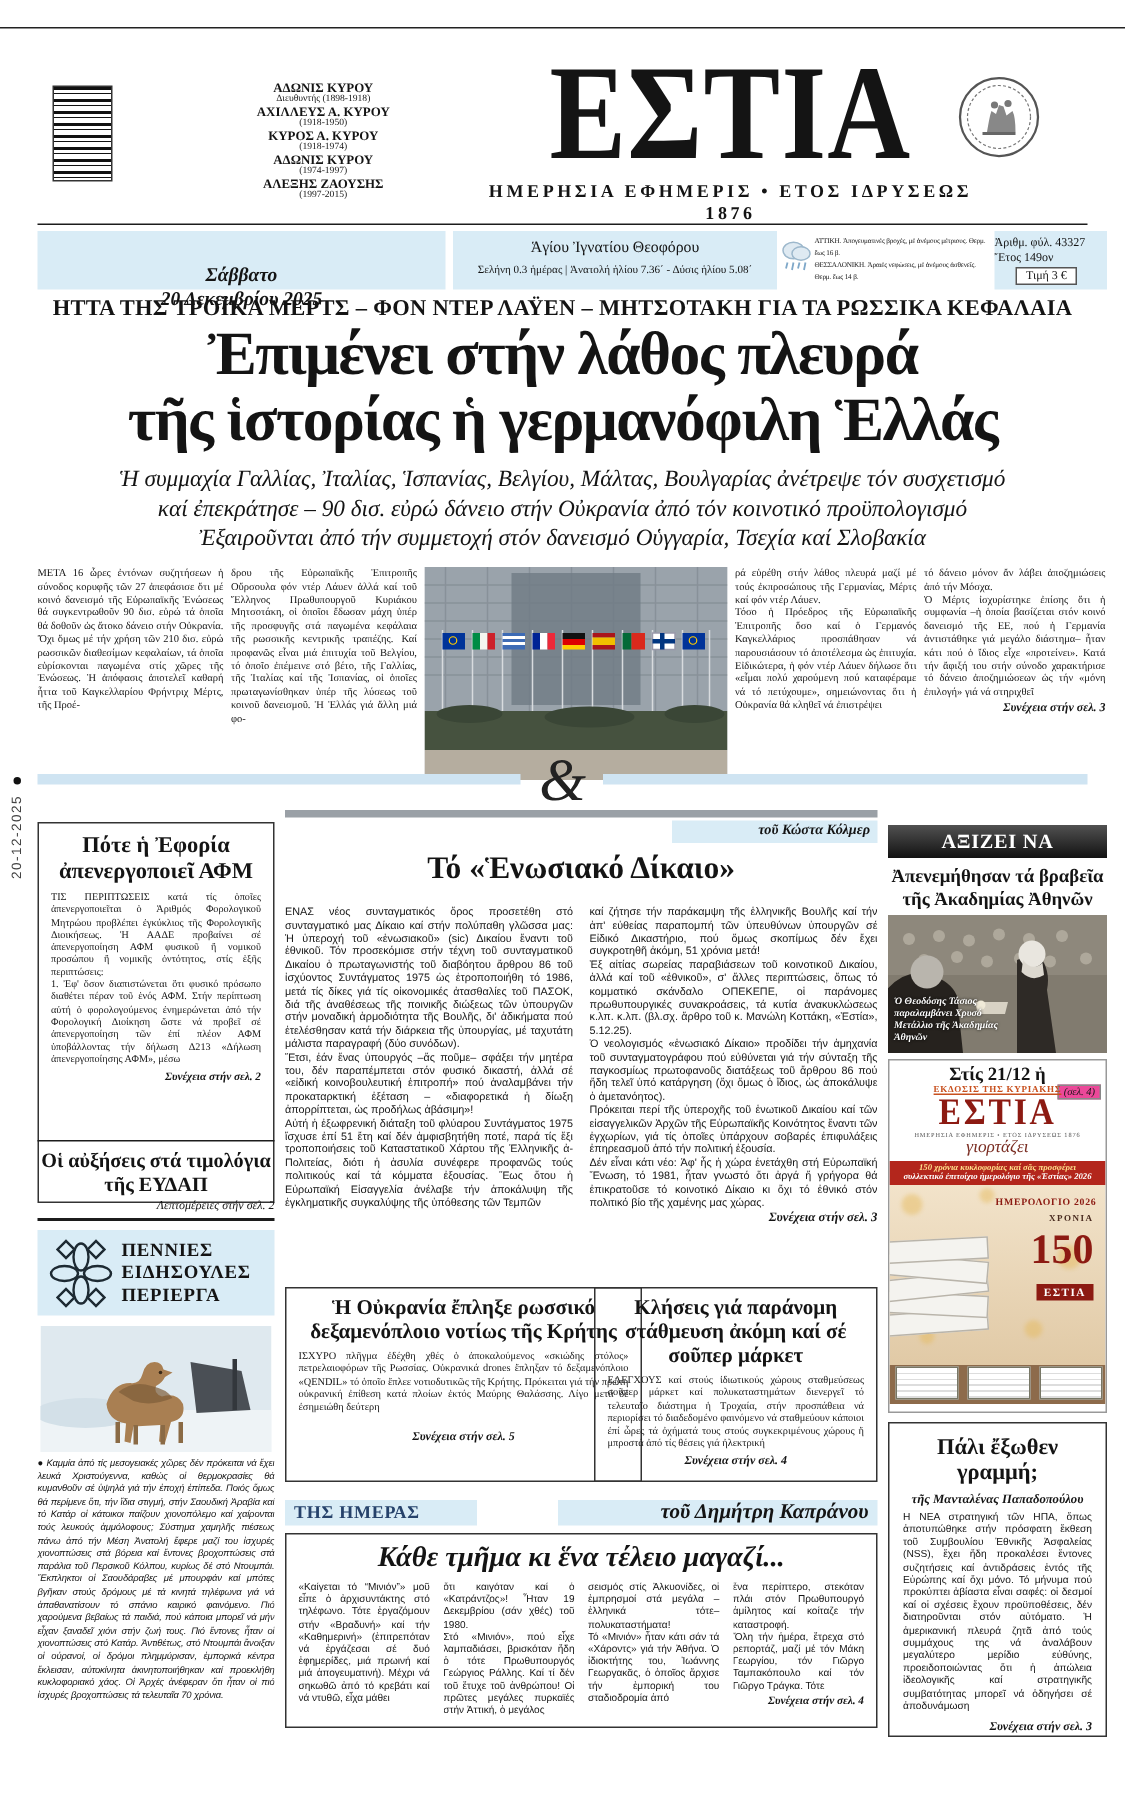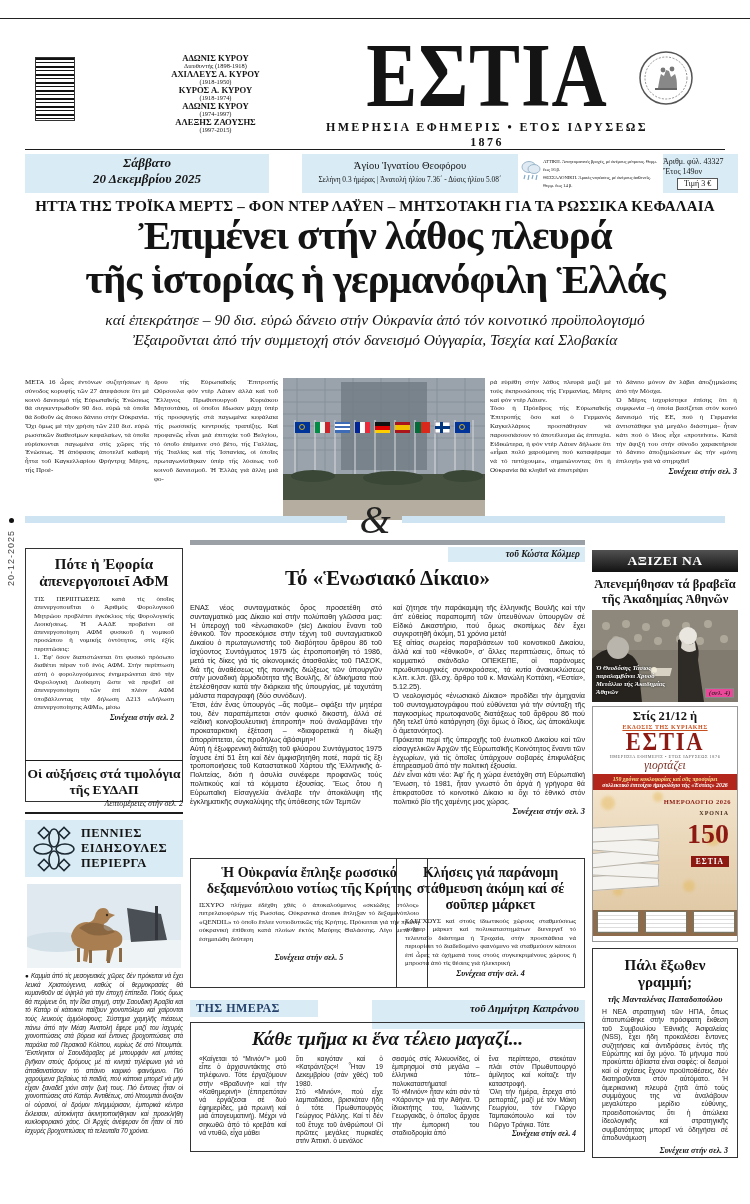--- a/index.html
+++ b/index.html
@@ -24,22 +24,22 @@
   .dir-name{font-weight:bold;font-size:8.6px;}
   .dir-years{font-size:6.4px;}
   .nameplate{left:337px;top:40px;width:300px;text-align:center;font-weight:bold;
              font-size:90px;line-height:72px;letter-spacing:1px;transform:scaleX(.85);}
   .tagline{left:312px;top:120px;width:350px;text-align:center;font-size:12px;letter-spacing:2.4px;font-weight:bold;}
   .seal{left:638px;top:50px;}
   .mastrule{left:25px;top:149px;width:700px;height:1px;}
 
   
   .infobar-cell{top:154px;height:36px;}
-  .cell-date{left:25px;width:244px;text-align:center;font-weight:bold;font-style:italic;
-             font-size:13px;line-height:16px;padding-top:1px;box-sizing:border-box;height:39px;}
+  .cell-date{left:25px;width:272px;text-align:center;font-weight:bold;font-style:italic;
+             font-size:13px;line-height:16px;padding-top:21px;box-sizing:border-box;height:39px;}
   .cell-saint{left:302px;width:216px;text-align:center;font-size:10.5px;line-height:14px;
               padding-top:5px;box-sizing:border-box;height:39px;}
   .cell-saint .astro{font-size:7.4px;}
   .weather{left:543px;top:158px;width:118px;font-size:4.8px;line-height:8px;letter-spacing:-.1px;}
   .cell-issue{left:663px;width:75px;text-align:left;font-size:8px;line-height:10px;
               padding-top:3px;box-sizing:border-box;height:39px;}
   .price-chip{display:inline-block;background:#fff;border:1px solid #555;font-size:8px;
               padding:0 6px;margin-top:1px;margin-left:14px;}
 
   
@@ -89,39 +89,39 @@
   .midbox{top:858px;height:130px;border:1.2px solid #333;box-sizing:border-box;padding:6px 8px;}
   .box-tanker{left:190px;width:238px;}
   .box-parking{left:396px;width:189px;}
   .midbox .t{font-weight:bold;font-size:14px;line-height:16px;text-align:center;}
   .midbox .b{font-size:6.9px;line-height:8.4px;text-align:justify;margin-top:4px;height:50px;overflow:hidden;}
   .midbox .c{font-size:8px;text-align:center;font-weight:bold;font-style:italic;margin-top:2px;}
 
   
   .imeras-l{left:190px;top:1000px;width:128px;height:17px;line-height:17px;font-weight:bold;
             font-size:12px;color:#26426b;padding-left:6px;box-sizing:border-box;letter-spacing:.5px;}
-  .imeras-r{left:372px;top:1000px;width:213px;height:29px;line-height:17px;text-align:right;
-            font-size:11px;padding-right:6px;box-sizing:border-box;}
+  .imeras-r{left:372px;top:1000px;width:213px;height:17px;line-height:17px;text-align:right;
+            font-size:14px;padding-right:6px;box-sizing:border-box;}
   .kapbox{left:190px;top:1022px;width:395px;height:130px;border:1.2px solid #333;
           box-sizing:border-box;padding:5px 8px;}
   .kap-title{font-weight:bold;font-style:italic;font-size:19px;text-align:center;}
   .kap-cols{display:flex;gap:9px;margin-top:5px;height:88px;}
   .kap-col{width:88px;font-size:6.7px;line-height:8.2px;text-align:justify;overflow:hidden;}
   .kap-cont{font-size:7.5px;margin-top:1px;}
 
   
   .worthbar{left:592px;top:550px;width:146px;height:22px;line-height:22px;text-align:center;
             color:#fff;font-weight:bold;font-size:13.5px;letter-spacing:.5px;
             background:linear-gradient(#515151,#121212);}
   .worth-title{left:592px;top:577px;width:146px;text-align:center;font-weight:bold;
                font-size:12.5px;line-height:15px;}
   .worth-photo{left:592px;top:610px;width:146px;height:92px;}
   .worth-cap{left:596px;top:664px;width:84px;color:#fff;font-style:italic;font-weight:bold;
              font-size:6.6px;line-height:8px;text-shadow:0 0 2px #000;}
-  .worth-ref{right:16px;top:688px;background:#ec4899;border:1px solid #888;font-style:italic;
+  .worth-ref{right:16px;top:723px;background:#ec4899;border:1px solid #888;font-style:italic;
              font-size:7px;padding:0 3px;}
   .promo{left:592px;top:706px;width:146px;height:236px;border:1px solid #999;box-sizing:border-box;
          overflow:hidden;text-align:center;}
   .promo-top{font-weight:bold;font-size:12.5px;margin-top:2px;}
   .promo-sun{color:#c8501e;font-weight:bold;font-size:6px;text-decoration:underline;letter-spacing:.5px;}
   .promo-logo{color:#8c1a12;font-weight:bold;font-size:25px;line-height:24px;letter-spacing:2px;transform:scaleX(.9);}
   .promo-tag{font-size:4.2px;color:#555;letter-spacing:.6px;}
   .promo-cel{font-style:italic;font-size:11.5px;color:#7a2d22;line-height:13px;}
   .promo-banner{background:#b3261c;padding:2px 2px;margin-top:2px;}
   .promo-banner .l1{color:#ffe08a;font-weight:bold;font-size:5.8px;font-style:italic;}
@@ -208,20 +208,21 @@
     <div>Ἔτος 149ον</div>
     <span class="price-chip">Τιμή 3 €</span>
   </div>
 
   <div class="abs kicker">ΗΤΤΑ ΤΗΣ ΤΡΟΪΚΑ ΜΕΡΤΣ – ΦΟΝ ΝΤΕΡ ΛΑΫΕΝ – ΜΗΤΣΟΤΑΚΗ ΓΙΑ ΤΑ ΡΩΣΣΙΚΑ ΚΕΦΑΛΑΙΑ</div>
   <div class="abs headline">
     <div>Ἐπιμένει στήν λάθος πλευρά</div>
     <div>τῆς ἱστορίας ἡ γερμανόφιλη Ἑλλάς</div>
   </div>
   <div class="abs deck">
+    <div>Ἡ συμμαχία Γαλλίας, Ἰταλίας, Ἱσπανίας, Βελγίου, Μάλτας, Βουλγαρίας ἀνέτρεψε τόν συσχετισμό</div>
     <div>καί ἐπεκράτησε – 90 δισ. εὐρώ δάνειο στήν Οὐκρανία ἀπό τόν κοινοτικό προϋπολογισμό</div>
     <div>Ἐξαιροῦνται ἀπό τήν συμμετοχή στόν δανεισμό Οὑγγαρία, Τσεχία καί Σλοβακία</div>
   </div>
 
   <div class="abs leadcols">
     <div class="leadcol lc1 pre">ΜΕΤΑ 16 ὧρες ἐντόνων συζητήσεων ἡ σύνοδος κορυφῆς τῶν 27 ἀπεφάσισε ὅτι μέ κοινό δανεισμό τῆς Εὐρωπαϊκῆς Ἑνώσεως θά συγκεντρωθοῦν 90 δισ. εὐρώ τά ὁποῖα θά δοθοῦν ὡς ἄτοκο δάνειο στήν Οὐκρανία. Ὄχι ὅμως μέ τήν χρήση τῶν 210 δισ. εὐρώ ρωσσικῶν διαθεσίμων κεφαλαίων, τά ὁποῖα εὑρίσκονται παγωμένα στίς χῶρες τῆς Ἑνώσεως. Ἡ ἀπόφασις ἀποτελεῖ καθαρή ἧττα τοῦ Καγκελλαρίου Φρήντριχ Μέρτς, τῆς Προέ-</div>
     <div class="leadcol lc2 pre">δρου τῆς Εὐρωπαϊκῆς Ἐπιτροπῆς Οὔρσουλα φόν ντέρ Λάυεν ἀλλά καί τοῦ Ἕλληνος Πρωθυπουργοῦ Κυριάκου Μητσοτάκη, οἱ ὁποῖοι ἔδωσαν μάχη ὑπέρ τῆς προσφυγῆς στά παγωμένα κεφάλαια τῆς ρωσσικῆς κεντρικῆς τραπέζης. Καί προφανῶς εἶναι μιά ἐπιτυχία τοῦ Βελγίου, τό ὁποῖο ἐπέμεινε στό βέτο, τῆς Γαλλίας, τῆς Ἰταλίας καί τῆς Ἱσπανίας, οἱ ὁποῖες πρωταγωνίσθηκαν ὑπέρ τῆς λύσεως τοῦ κοινοῦ δανεισμοῦ. Ἡ Ἑλλάς γιά ἄλλη μιά φο-</div>
     <svg class="leadphoto" viewBox="0 0 202 142" width="202" height="142">
       <rect width="202" height="142" fill="#c9cdd1"></rect>
       <rect x="0" y="0" width="202" height="96" fill="#9aa3ab"></rect>

